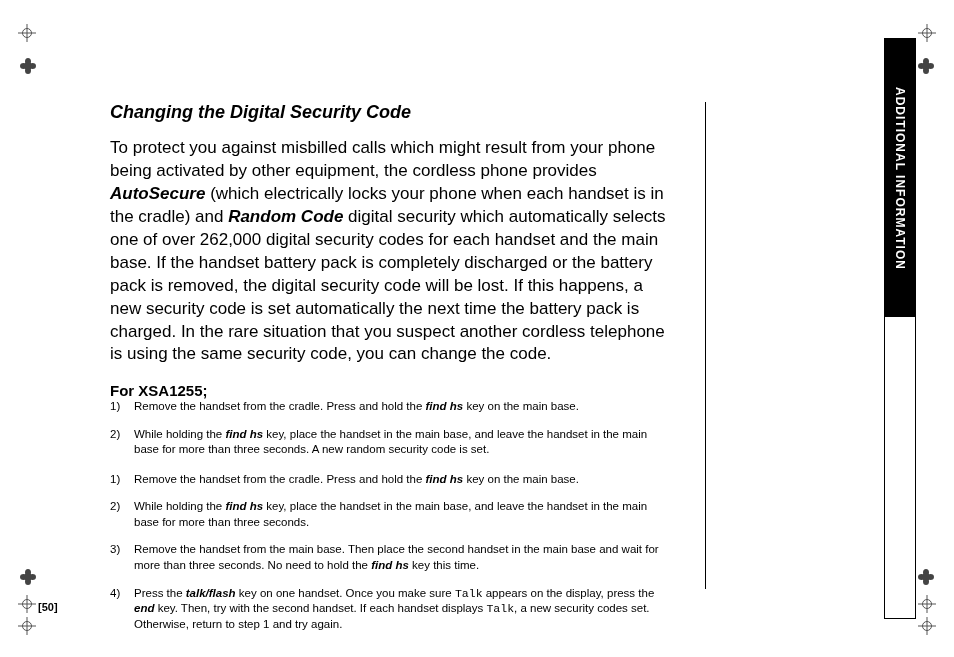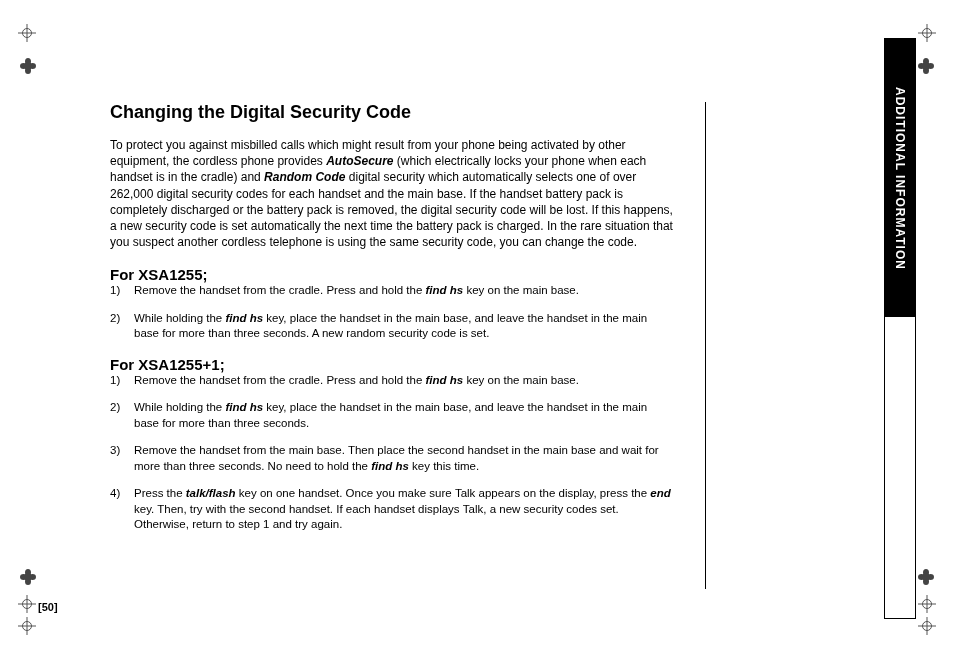--- a/index.html
+++ b/index.html
@@ -93,23 +93,24 @@
     right: 210px;
     top: 64px;
     bottom: 30px;
     border-right: 1px solid #000;
     padding-right: 30px;
   }
   h1 {
     font-size: 18px;
     font-weight: bold;
     margin-bottom: 14px;
+    font-style: italic;
   }
   .intro {
-    font-size: 12px;
+    font-size: 17px;
     line-height: 1.35;
     margin-bottom: 16px;
   }
   .section-label {
     font-size: 15px;
     font-weight: bold;
     margin-top: 4px;
   }
   ol.steps {
     list-style: none;
@@ -123,21 +124,21 @@
   }
   ol.steps li .num {
     width: 24px;
     flex-shrink: 0;
   }
   ol.steps li .body {
     flex: 1;
   }
   .b { font-weight: bold; }
   .bi { font-weight: bold; font-style: italic; }
-  .mono { font-family: Liberation Sans, sans-serif; text-align: center; }
+  .mono { font-family: Liberation Mono, monospace; text-align: center; }
   .page-num {
     position: absolute;
     left: 0; right: 210px;
     bottom: 6px;
     font-size: 11px;
     font-weight: bold;
   }
 </style>
 </head>
 <body>
@@ -214,21 +215,20 @@
         </span>
       </li>
       <li>
         <span class="num">2)</span>
         <span class="body">
           <span>While holding the </span><span class="bi">find hs</span><span> key, place the handset in the main base, and leave the handset in the main base for more than three seconds. A new random security code is set.</span>
         </span>
       </li>
     </ol>
 
-    <div class="section-label">For XSA1255+1;</div>
     <ol class="steps">
       <li>
         <span class="num">1)</span>
         <span class="body">
           <span>Remove the handset from the cradle. Press and hold the </span><span class="bi">find hs</span><span> key on the main base.</span>
         </span>
       </li>
       <li>
         <span class="num">2)</span>
         <span class="body">

